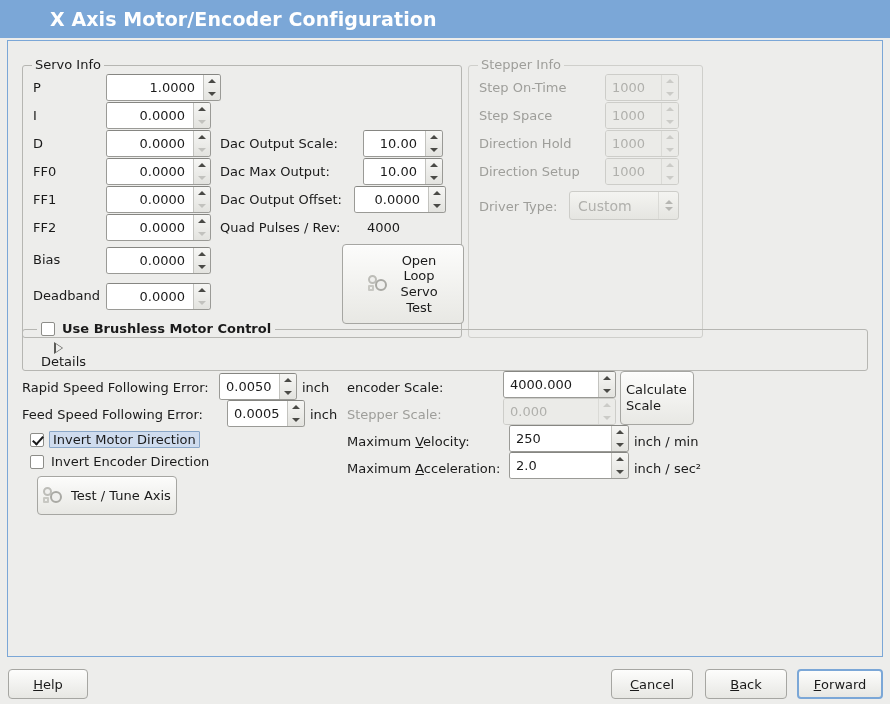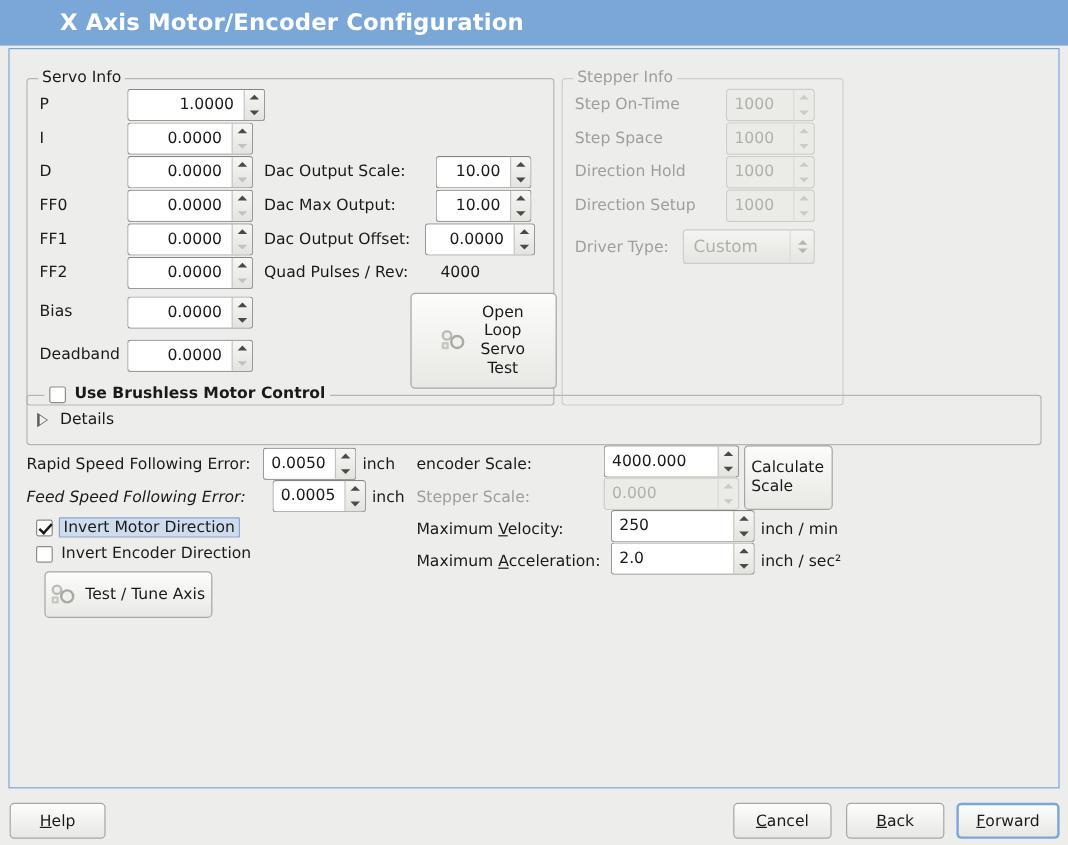--- a/index.html
+++ b/index.html
@@ -184,21 +184,21 @@
   .chk .ctxt.bold { font-weight: bold; }
   .chk .ctxt.hl {
     background: #cfdcee;
     border: 1px solid #8aa7c8;
     padding: 0px 3px;
     margin-left: 5px;
     border-radius: 1px;
   }
 
   
-  .expander { position: absolute; display: flex; align-items: center; }
+  .expander { position: absolute; display: flex; align-items: center; flex-direction: column; }
   .expander .tri {
     width: 0; height: 0; flex: 0 0 auto;
     border-top: 6px solid transparent;
     border-bottom: 6px solid transparent;
     border-left: 9px solid transparent;
     position: relative;
   }
   .expander .tri::before {
     content: "";
     position: absolute; left: -9px; top: -6px;
@@ -425,21 +425,21 @@
     <div class="lbl" style="left:14px; top:339px;">Rapid Speed Following Error:</div>
     <div class="spin left" style="left:211px; top:332px; width:78px;">
       <div class="sval">0.0050</div>
       <div class="sbtns">
         <div class="sbtn up"></div>
         <div class="sbtn down"></div>
       </div>
     </div>
     <div class="lbl" style="left:294px; top:339px;">inch</div>
 
-    <div class="lbl" style="left:14px; top:366px;font-style:italic;">Feed Speed Following Error:</div>
+    <div class="lbl" style="left:14px; top:366px;">Feed Speed Following Error:</div>
     <div class="spin left" style="left:219px; top:359px; width:78px;">
       <div class="sval">0.0005</div>
       <div class="sbtns">
         <div class="sbtn up"></div>
         <div class="sbtn down"></div>
       </div>
     </div>
     <div class="lbl" style="left:302px; top:366px;">inch</div>
 
     <div class="chk" style="left:22px; top:390px;">

